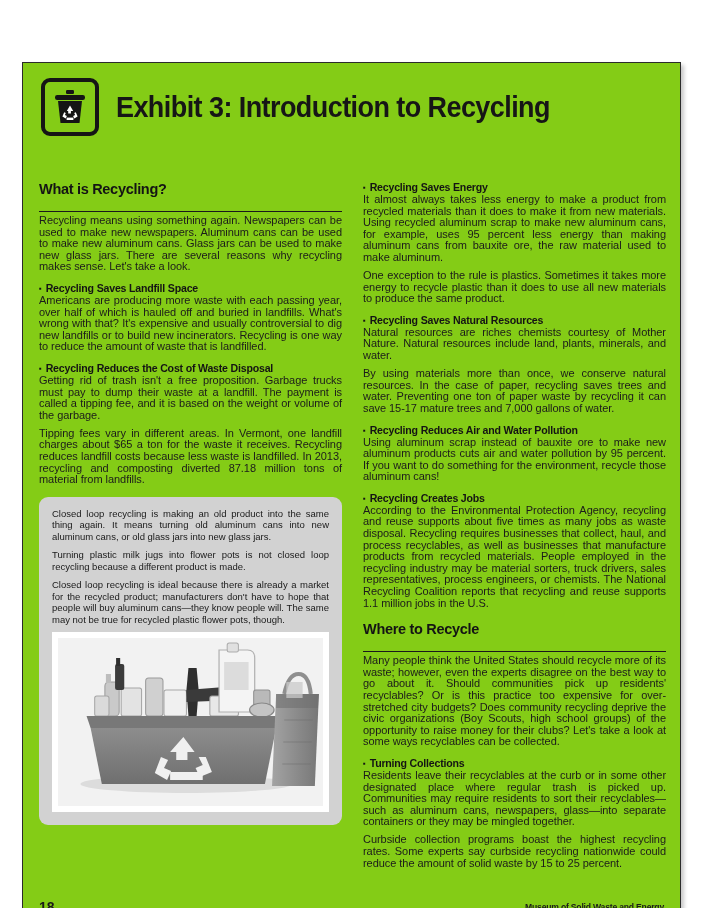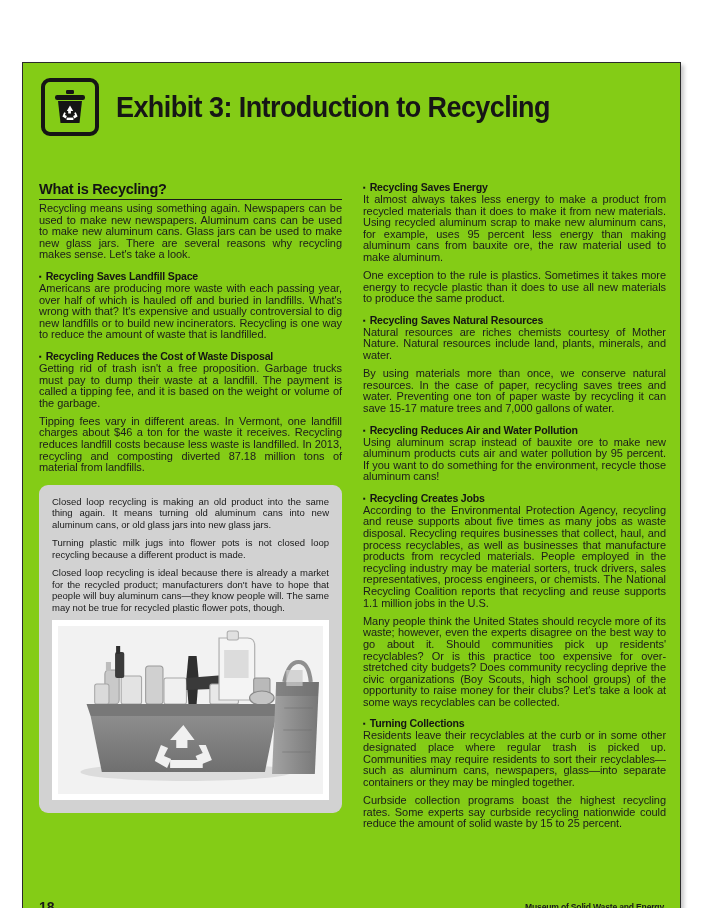--- a/index.html
+++ b/index.html
@@ -72,21 +72,21 @@
     width: 627px;
     display: flex;
     gap: 21px;
   }
   .col { width: 303px; }
 
   h2.section {
     font-size: 14.5px;
     font-weight: bold;
     margin: 0 0 3px 0;
-    padding-bottom: 2px;
+    padding-bottom: 14px;
     border-bottom: 1.6px solid #1a1a1a;
     letter-spacing: -0.3px;
     color: #141414;
   }
   h3.sub {
     font-size: 10.6px;
     font-weight: bold;
     margin: 9px 0 1px 0;
     letter-spacing: -0.2px;
     color: #141414;
@@ -202,21 +202,21 @@
         <span class="bullet">▪</span>
         <span>Recycling Saves Landfill Space</span>
       </h3>
       <p class="body">Americans are producing more waste with each passing year, over half of which is hauled off and buried in landfills. What's wrong with that? It's expensive and usually controversial to dig new landfills or to build new incinerators. Recycling is one way to reduce the amount of waste that is landfilled.</p>
 
       <h3 class="sub">
         <span class="bullet">▪</span>
         <span>Recycling Reduces the Cost of Waste Disposal</span>
       </h3>
       <p class="body">Getting rid of trash isn't a free proposition. Garbage trucks must pay to dump their waste at a landfill. The payment is called a tipping fee, and it is based on the weight or volume of the garbage.</p>
-      <p class="body">Tipping fees vary in different areas. In Vermont, one landfill charges about $46 a ton for the waste it receives. Recycling reduces landfill costs because less waste is landfilled. In 2013, recycling and composting diverted 87.18 million tons of material from landfills.</p>
+      <p class="body">Tipping fees vary in different areas. In Vermont, one landfill charges about $65 a ton for the waste it receives. Recycling reduces landfill costs because less waste is landfilled. In 2013, recycling and composting diverted 87.18 million tons of material from landfills.</p>
 
       <div class="callout">
         <p>Closed loop recycling is making an old product into the same thing again. It means turning old aluminum cans into new aluminum cans, or old glass jars into new glass jars.</p>
         <p>Turning plastic milk jugs into flower pots is not closed loop recycling because a different product is made.</p>
         <p>Closed loop recycling is ideal because there is already a market for the recycled product; manufacturers don't have to hope that people will buy aluminum cans—they know people will. The same may not be true for recycled plastic flower pots, though.</p>
 
         <div class="photo-frame">
           <svg class="photo" viewBox="0 0 260 168" preserveAspectRatio="none">
             <defs>
               <linearGradient id="binGrad" x1="0" y1="0" x2="0" y2="1">
@@ -294,20 +294,21 @@
         <span>Recycling Reduces Air and Water Pollution</span>
       </h3>
       <p class="body">Using aluminum scrap instead of bauxite ore to make new aluminum products cuts air and water pollution by 95 percent. If you want to do something for the environment, recycle those aluminum cans!</p>
 
       <h3 class="sub">
         <span class="bullet">▪</span>
         <span>Recycling Creates Jobs</span>
       </h3>
       <p class="body">According to the Environmental Protection Agency, recycling and reuse supports about five times as many jobs as waste disposal. Recycling requires businesses that collect, haul, and process recyclables, as well as businesses that manufacture products from recycled materials. People employed in the recycling industry may be material sorters, truck drivers, sales representatives, process engineers, or chemists. The National Recycling Coalition reports that recycling and reuse supports 1.1 million jobs in the U.S.</p>
 
+      <h2 class="section" style="margin-top:12px">Where to Recycle</h2>
       <p class="body">Many people think the United States should recycle more of its waste; however, even the experts disagree on the best way to go about it. Should communities pick up residents' recyclables? Or is this practice too expensive for over-stretched city budgets? Does community recycling deprive the civic organizations (Boy Scouts, high school groups) of the opportunity to raise money for their clubs? Let's take a look at some ways recyclables can be collected.</p>
 
       <h3 class="sub">
         <span class="bullet">▪</span>
         <span>Turning Collections</span>
       </h3>
       <p class="body">Residents leave their recyclables at the curb or in some other designated place where regular trash is picked up. Communities may require residents to sort their recyclables—such as aluminum cans, newspapers, glass—into separate containers or they may be mingled together.</p>
       <p class="body">Curbside collection programs boast the highest recycling rates. Some experts say curbside recycling nationwide could reduce the amount of solid waste by 15 to 25 percent.</p>
     </div>
   </div>

